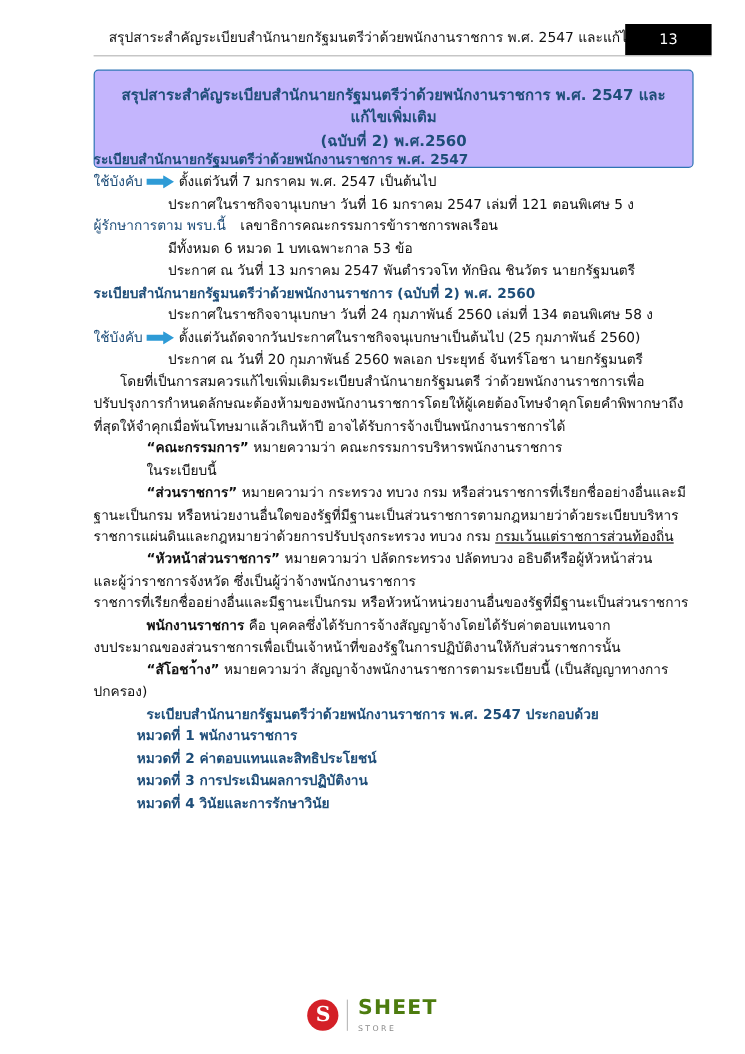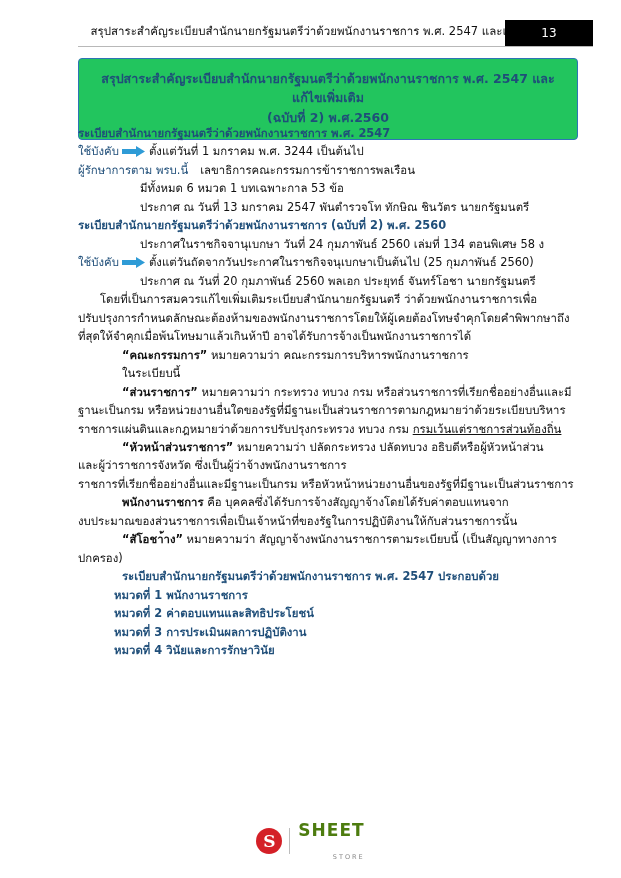--- a/index.html
+++ b/index.html
@@ -35,21 +35,21 @@
     top: 22px;
     text-align: center;
     font-size: 11.5px;
     color: #111;
     white-space: nowrap;
   }
   .page-number-box {
     position: absolute;
     right: 28px;
     top: 20px;
-    width: 88px;
+    width: 72px;
     height: 26px;
     background: #000000;
     color: #ffffff;
     font-size: 12px;
     display: flex;
     align-items: center;
     justify-content: center;
   }
   .header-rule {
     position: absolute;
@@ -63,21 +63,21 @@
   .title-box {
     position: absolute;
     left: 78px;
     top: 58px;
     width: 500px;
     box-sizing: border-box;
     border: 1.6px solid #2e74b5;
     border-radius: 4px;
     padding: 10px 12px 12px 12px;
     text-align: center;
-    background: #22c55e;
+    background: #c4b5fd;
   }
   .title-line {
     font-size: 12.5px;
     font-weight: bold;
     color: #1f4e79;
     line-height: 1.55;
   }
 
   
   .body {
@@ -161,22 +161,21 @@
     font-weight: bold;
     letter-spacing: 1px;
     color: #4d7c0f;
     display: block;
   }
   .logo-text .small {
     font-size: 6.5px;
     letter-spacing: 2px;
     color: #8a8a8a;
     display: block;
-    margin-top: 15px;
-    text-align: right;
+    margin-top: 5px;
   }
 </style>
 </head>
 <body>
 
 <div class="page">
 
   <div class="header">
     <div class="header-title">สรุปสาระสำคัญระเบียบสำนักนายกรัฐมนตรีว่าด้วยพนักงานราชการ พ.ศ. 2547 และแก้ไข</div>
     <div class="page-number-box">13</div>
@@ -192,22 +191,23 @@
 
     <p class="p heading-blue">ระเบียบสำนักนายกรัฐมนตรีว่าด้วยพนักงานราชการ พ.ศ. 2547</p>
 
     <div class="row">
       <span class="label-blue">ใช้บังคับ</span>
       <span class="arrow">
         <svg width="24" height="11" viewBox="0 0 24 11" aria-hidden="true">
           <path d="M0 3 h14 V0 l9 5.5 -9 5.5 V8 H0 Z" fill="#2e9bd6"></path>
         </svg>
       </span>
-      <span>ตั้งแต่วันที่ 1 มกราคม พ.ศ. 3244 เป็นต้นไป</span>
-    </div>
+      <span>ตั้งแต่วันที่ 7 มกราคม พ.ศ. 2547 เป็นต้นไป</span>
+    </div>
+    <p class="p indent1">ประกาศในราชกิจจานุเบกษา วันที่ 16 มกราคม 2547  เล่มที่ 121 ตอนพิเศษ 5 ง</p>
 
     <div class="row">
       <span class="label-blue">ผู้รักษาการตาม พรบ.นี้</span>
       <span style="display:inline-block;width:12px"></span>
       <span>เลขาธิการคณะกรรมการข้าราชการพลเรือน</span>
     </div>
     <p class="p indent1">มีทั้งหมด 6 หมวด 1 บทเฉพาะกาล 53 ข้อ</p>
     <p class="p indent1">ประกาศ ณ วันที่ 13 มกราคม 2547 พันตำรวจโท ทักษิณ  ชินวัตร นายกรัฐมนตรี</p>
 
     <p class="p heading-blue">ระเบียบสำนักนายกรัฐมนตรีว่าด้วยพนักงานราชการ (ฉบับที่ 2) พ.ศ. 2560</p>

